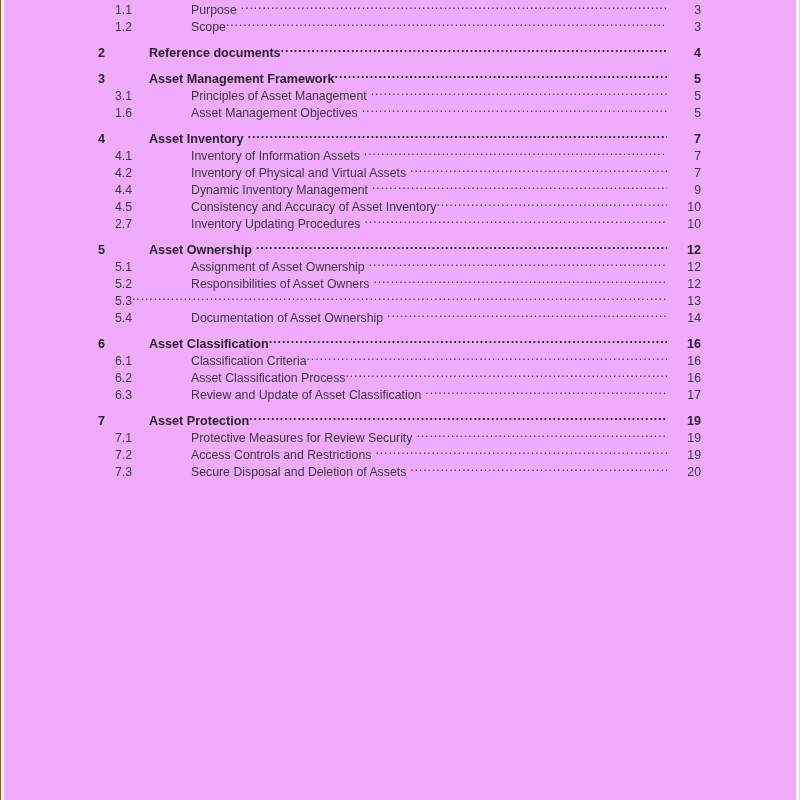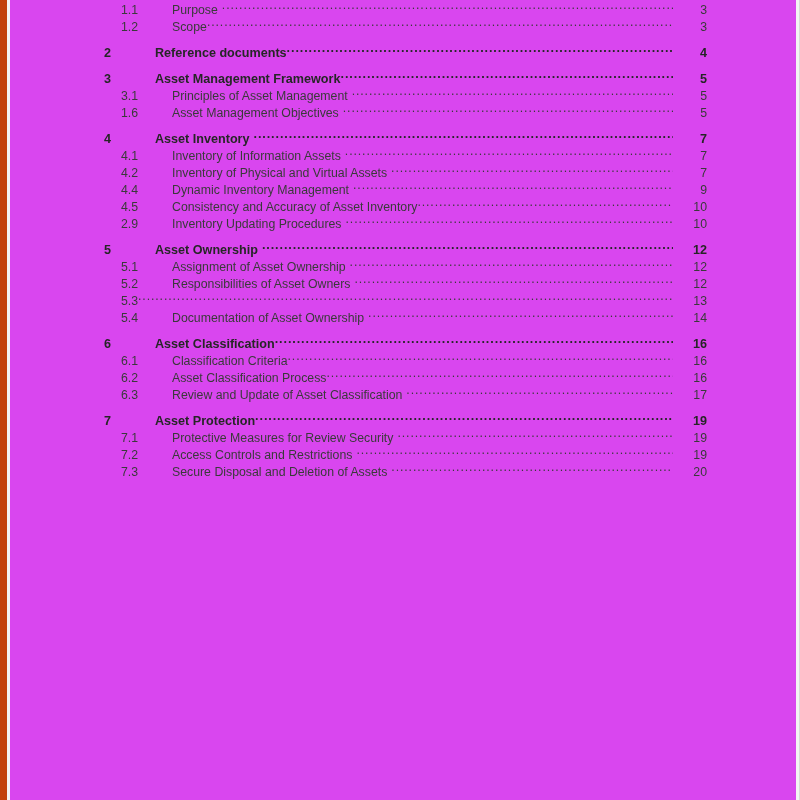--- a/index.html
+++ b/index.html
@@ -11,23 +11,23 @@
     width: 800px;
     height: 800px;
     overflow: hidden;
     font-family: "Liberation Sans", sans-serif;
   }
 
   #page {
     position: relative;
     width: 800px;
     height: 800px;
-    background: #d946ef;
+    background: #f0abfc;
     box-sizing: border-box;
-    border-left: 7px solid #c2410c;
+    border-left: 1px solid #c2410c;
     border-right: 1px solid #d9d9d9;
   }
 
   
   .edge {
     position: absolute;
     top: 0;
     bottom: 0;
     width: 3px;
     background: #f3f3f3;
@@ -70,21 +70,21 @@
   }
   .toc-row.lvl2 .num {
     width: 131px;   
   }
 
   .title {
     flex: 0 0 auto;
     margin-left: 0;
     padding-left: 0;
   }
-  .toc-row.lvl2 .title { margin-left: 34px; }
+  .toc-row.lvl2 .title { margin-left: 59px; }
   .toc-row.lvl1 .title { margin-left: 44px; }
 
   
   .leader {
     flex: 1 1 auto;
     overflow: hidden;
     min-width: 4px;
     position: relative;
     height: 17px;
   }
@@ -198,21 +198,21 @@
         <span class="tail"></span>
       </div>
       <div class="toc-row lvl2">
         <span class="num">4.5</span>
         <span class="title">Consistency and Accuracy of Asset Inventory</span>
         <span class="leader"></span>
         <span class="page-num">10</span>
         <span class="tail"></span>
       </div>
       <div class="toc-row lvl2">
-        <span class="num">2.9</span>
+        <span class="num">2.7</span>
         <span class="title">Inventory Updating Procedures</span>
         <span class="gap-before-leader"></span>
         <span class="leader"></span>
         <span class="page-num">10</span>
         <span class="tail"></span>
       </div>
       <div class="toc-row lvl1">
         <span class="num">5</span>
         <span class="title">Asset Ownership</span>
         <span class="gap-before-leader"></span>

